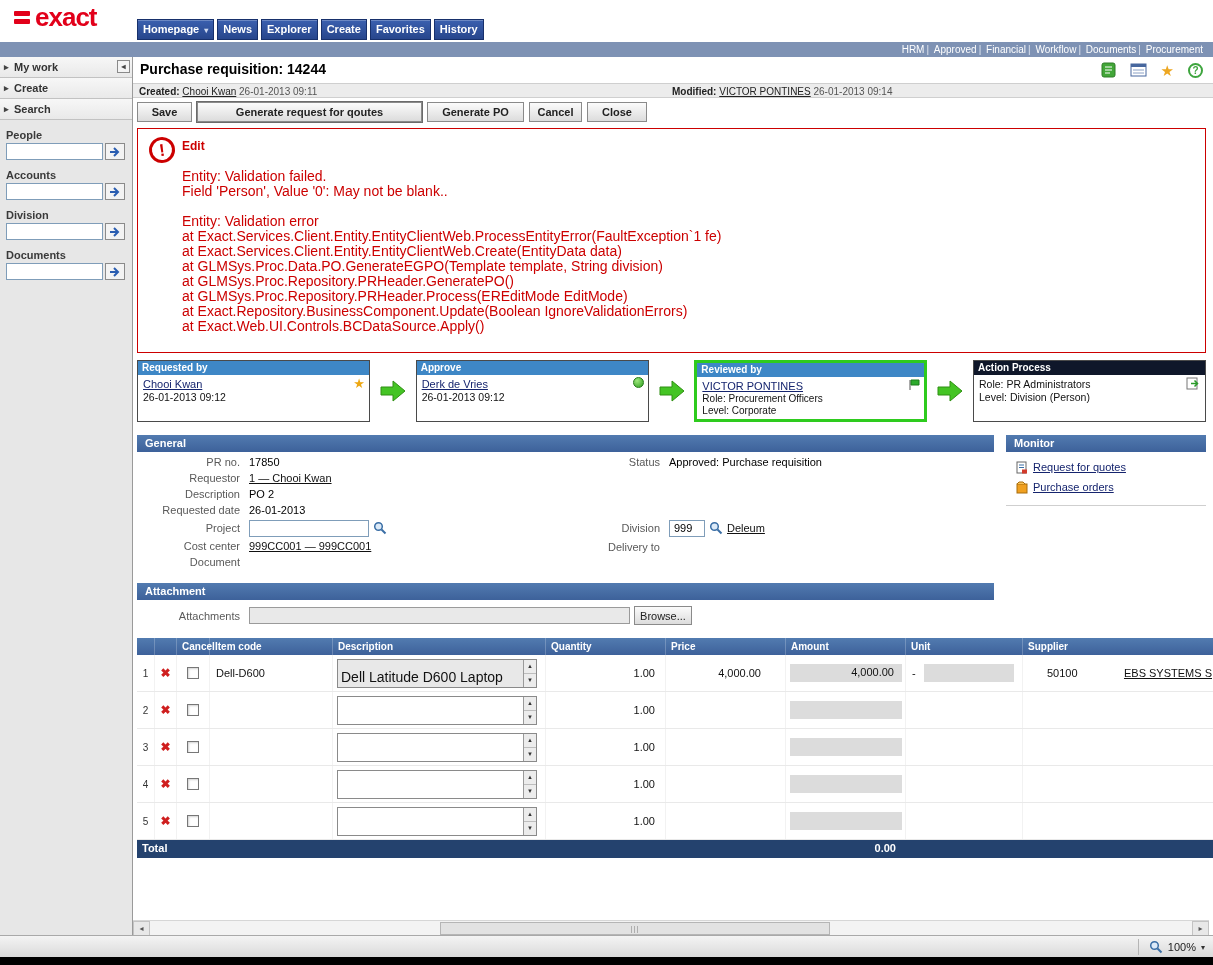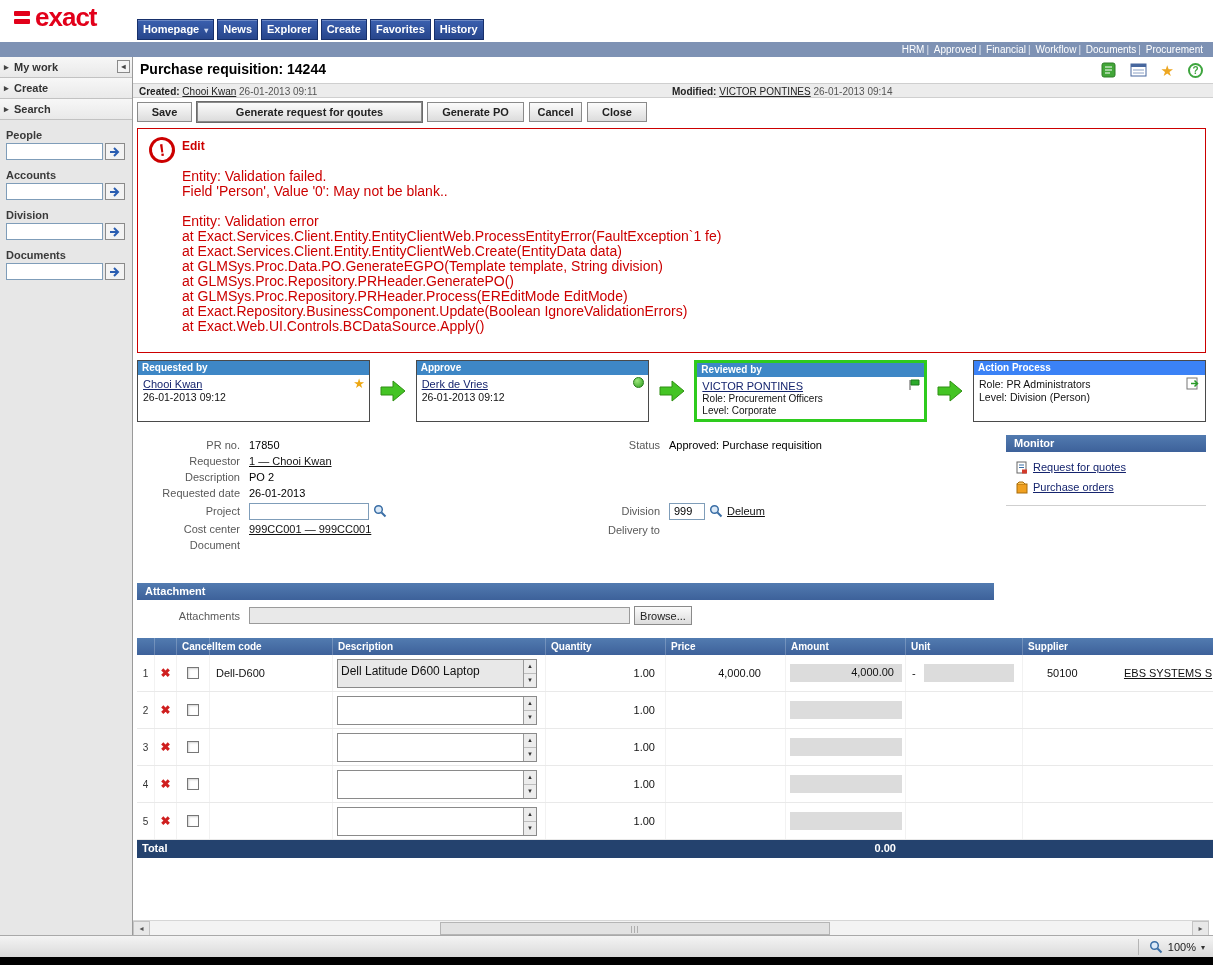--- a/index.html
+++ b/index.html
@@ -67,21 +67,21 @@
             color:#c00;font-weight:bold;font-size:17px;line-height:21px;text-align:center;transform:rotate(-8deg)}
   .err-title{position:absolute;left:44px;top:10px;color:#c00;font-weight:bold;font-size:12px}
   .err-lines{position:absolute;left:44px;top:40px;color:#c00;font-size:14px}
   .err-line{min-height:15px;line-height:15px;white-space:pre}
 
   
   .workflow{position:absolute;left:4px;top:303px;width:1069px;height:62px;display:flex;align-items:stretch}
   .wf-card{width:233px;height:62px;border:1px solid #4a4a4a;background:#fff;display:flex;flex-direction:column}
   .wf-card.highlight{border:3px solid #2ecb1e}
   .wf-head{background:#3e87c6;color:#fff;font-weight:bold;font-size:10px;padding:1px 4px 2px;line-height:11px}
-  .wf-card.dark .wf-head{background:#3b82f6}
+  .wf-card.dark .wf-head{background:#0f172a}
   .wf-body{position:relative;flex:1;padding:3px 5px;font-size:10.5px;line-height:13px}
   .wf-icon{position:absolute;right:4px;top:2px}
   .wf-name{font-size:11px}
   .arrow-gap{flex:1;display:flex;align-items:center;justify-content:center}
   .green-ball{display:inline-block;width:11px;height:11px;border-radius:50%;
               background:radial-gradient(circle at 35% 30%,#9fe87d,#2e9e1f);border:1px solid #237a16}
   .gold-star{color:#eda712;font-size:13px;line-height:13px}
 
   
   .sec-head{height:17px;background:linear-gradient(#527bb0,#3d619a);color:#fff;font-weight:bold;
@@ -117,21 +117,21 @@
   .irow .c{display:flex;align-items:center;border-right:1px solid #f2f2f2;overflow:hidden}
   .c-num{justify-content:center;font-size:10px;color:#333}
   .del-x{color:#cf1f1f;font-weight:bold;font-size:12px;cursor:pointer}
   .c-del{justify-content:center}
   .c-cancel{justify-content:center}
   .checkbox{width:12px;height:12px;border:1px solid #777;background:#fff;
             box-shadow:inset 1px 1px 2px rgba(0,0,0,.18);cursor:pointer}
   .c-code{padding-left:6px}
   .c-desc{padding-left:4px}
   .descbox{display:flex;width:200px;height:29px;border:1px solid #8a8a8a;background:#fff}
-  .desc-text{flex:1;padding:6px 3px;font-size:12px;line-height:11px;overflow:hidden;background:#fff}
+  .desc-text{flex:1;padding:12px 3px;font-size:14px;line-height:11px;overflow:hidden;background:#fff}
   .descbox.filled .desc-text{background:#e8e8e8}
   .spinner{width:13px;display:flex;flex-direction:column;border-left:1px solid #9a9a9a}
   .spin{flex:1;background:#ececec;border-bottom:1px solid #bdbdbd;font-size:6px;line-height:12px;
         text-align:center;color:#333;cursor:pointer}
   .spin:last-child{border-bottom:none}
   .c-qty{justify-content:flex-end;padding-right:10px}
   .c-price{justify-content:flex-end;padding-right:24px}
   .c-amt{padding-left:4px}
   .amtbox{width:112px;height:18px;background:#dcdcdc;text-align:right;padding:2px 8px 0 0;font-size:11px}
   .c-unit{padding-left:6px;gap:8px}
@@ -368,20 +368,21 @@
                 <path d="M5 6.5 h6 M8.5 3.5 l3 3 -3 3" stroke="#2a9a2a" stroke-width="1.5" fill="none"></path>
               </svg>
           </span>
           <div>Role: PR Administrators</div>
           <div>Level: Division (Person)</div>
         </div>
       </div>
     </div>
 
     <div class="general">
+      <div class="sec-head">General</div>
       <div class="gen-body">
         <div class="frow">
           <span class="flabel">PR no.</span>
           <span class="fvalue">17850</span>
         </div>
         <div class="frow">
           <span class="flabel">Requestor</span>
           <span class="fvalue">
               <span class="lnk" style="color:#111">1 — Chooi Kwan</span>
             </span>

